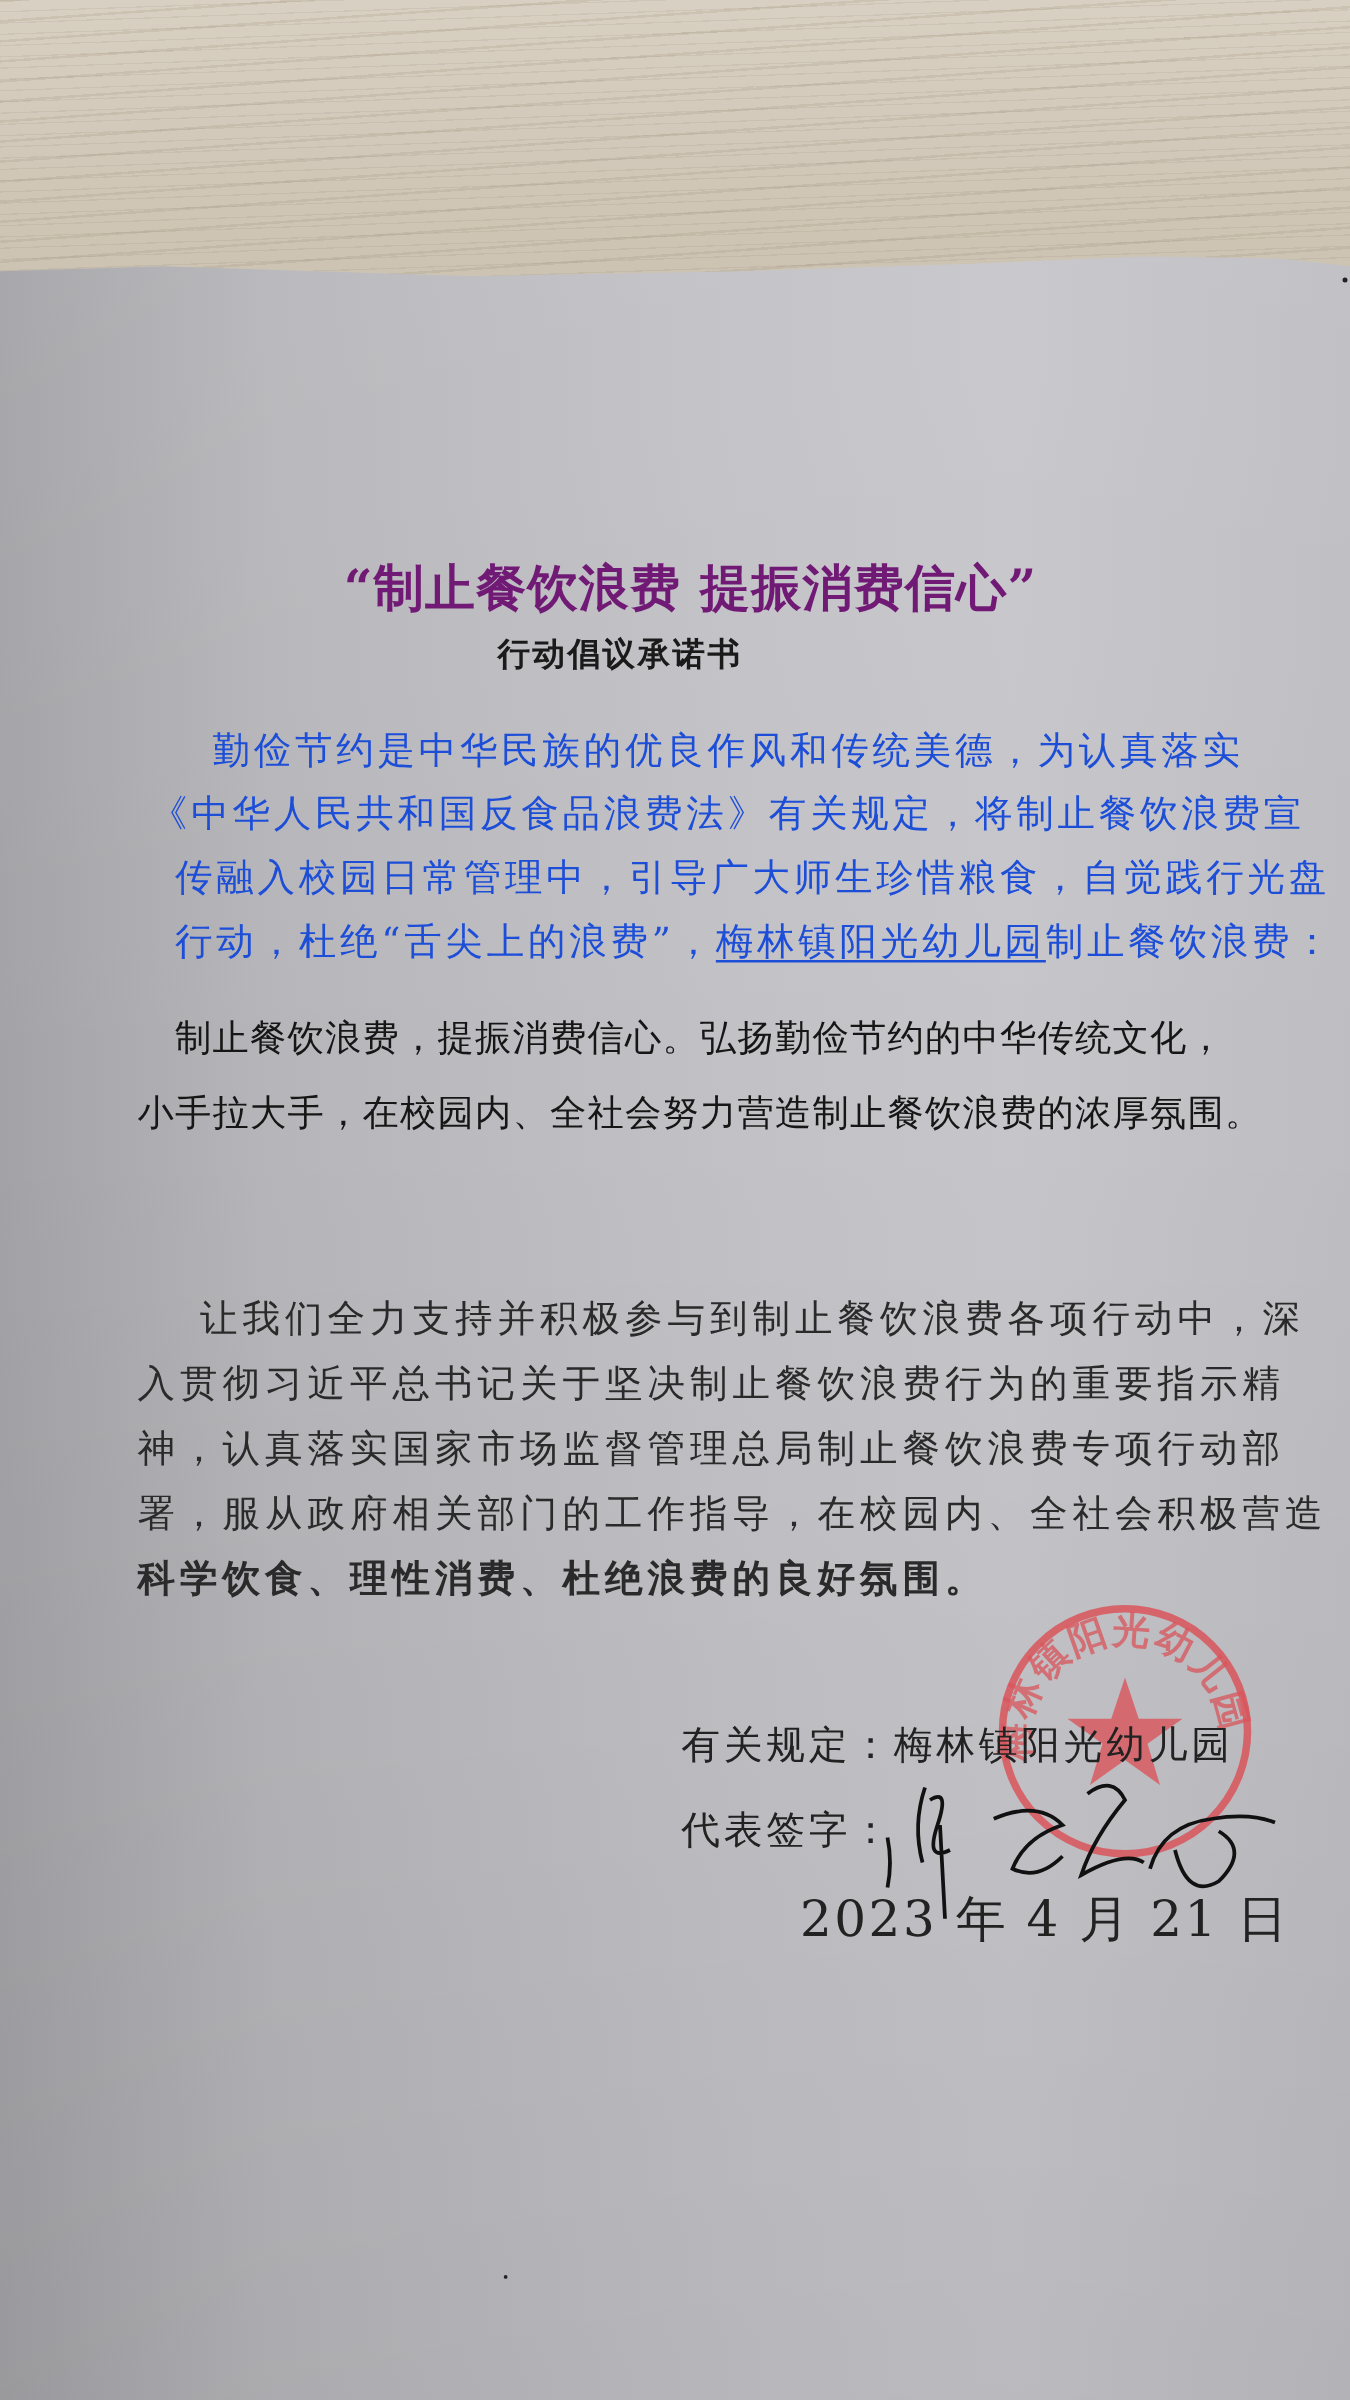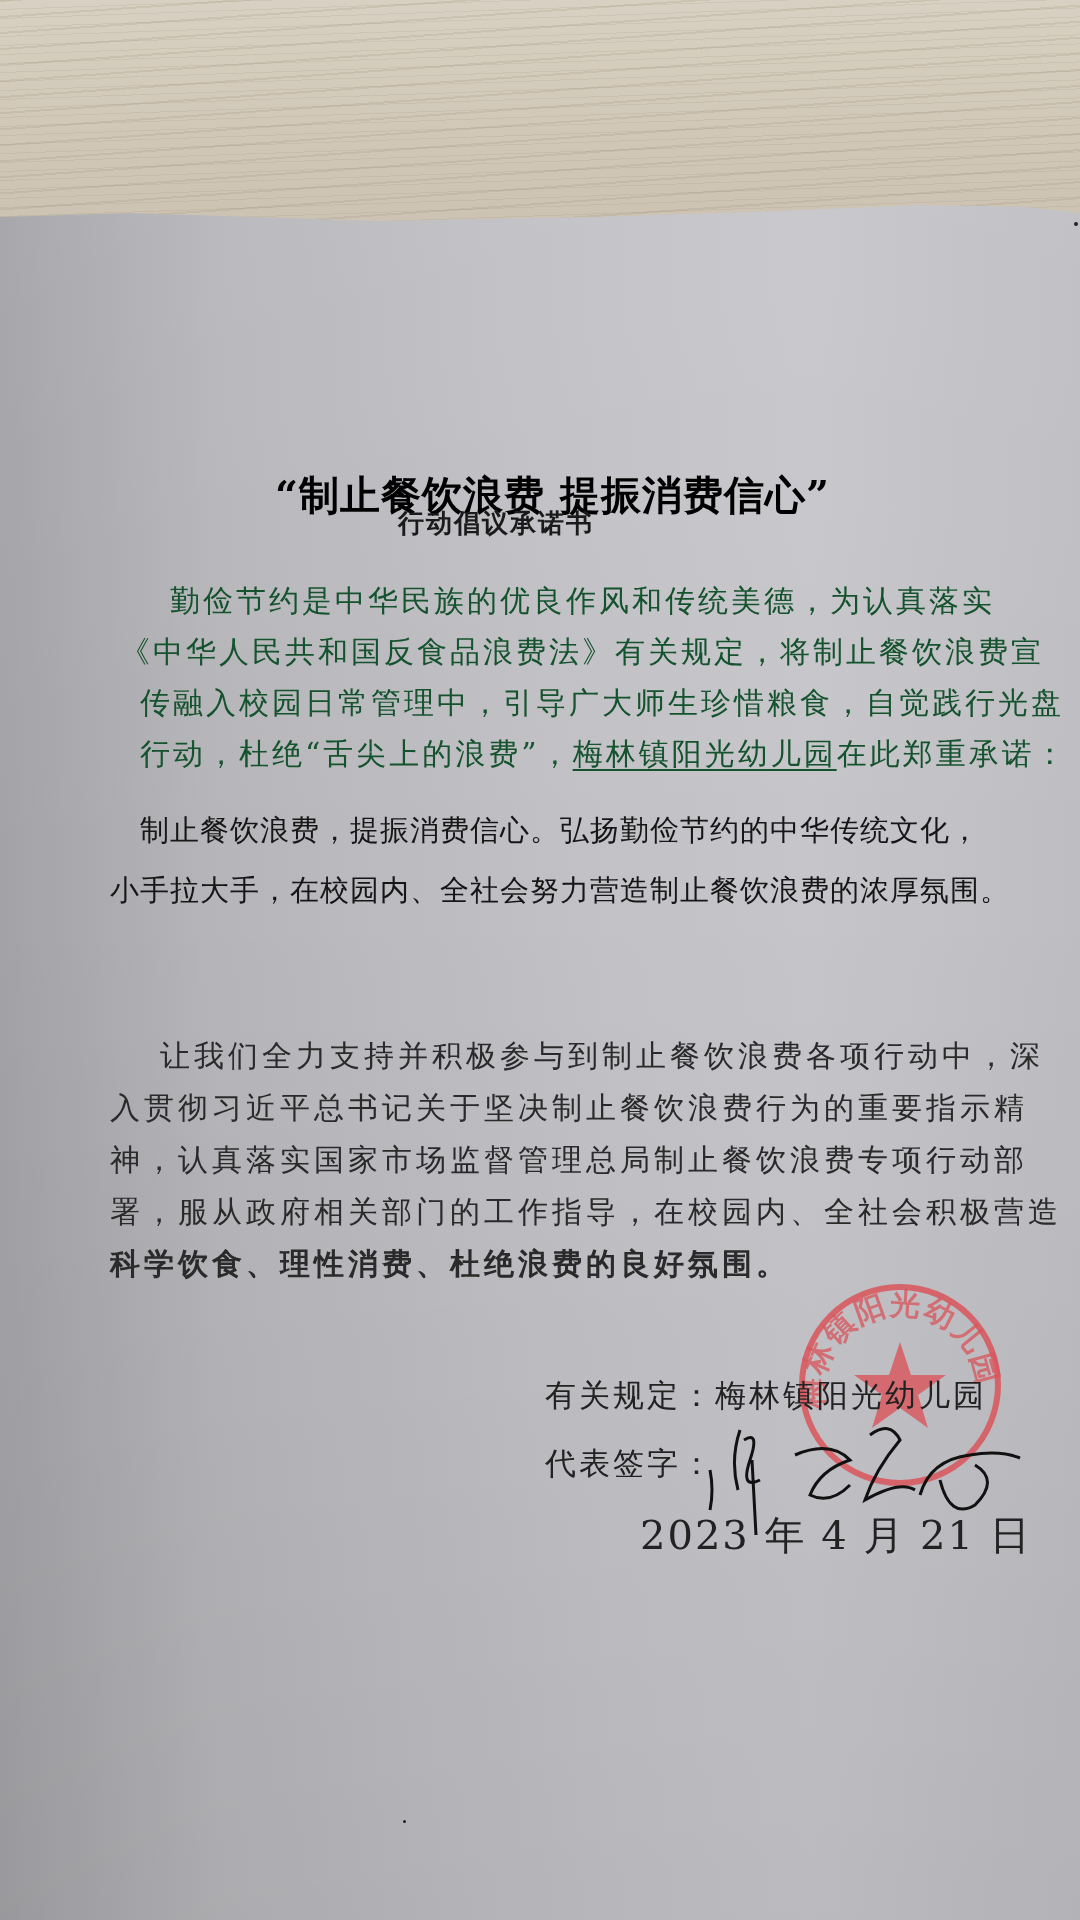--- a/index.html
+++ b/index.html
@@ -20,29 +20,29 @@
       background: linear-gradient(90deg, #a3a2a6 0%, #b6b5b9 20%, #bdbcc1 40%, #c2c1c6 55%, #c6c5ca 75%, #bebdc2 100%);
       clip-path: polygon(0 12px, 12% 8px, 35% 16px, 55% 12px, 72% 6px, 85% 0px, 95% 2px, 100% 8px, 100% 100%, 0 100%);
     }
     .paper::after {
       content: ""; position: absolute; inset: 0;
       background: linear-gradient(180deg, rgba(255,255,255,0.06) 0%, rgba(0,0,0,0) 40%, rgba(0,0,0,0.06) 100%);
       pointer-events: none;
     }
     .abs { position: absolute; }
     .title1 {
-      left: 275px; top: 468px; font-size: 40px; font-weight: bold; color: #000000; letter-spacing: 1px;
+      left: 275px; top: 443px; font-size: 40px; font-weight: bold; color: #701a75; letter-spacing: 1px;
       white-space: nowrap;
     }
     .title2 {
       left: 398px; top: 506px; font-size: 26px; font-weight: bold; color: #1a1a1a; letter-spacing: 2px;
       white-space: nowrap;
     }
     .p1 {
-      left: 140px; top: 575px; width: 860px; font-size: 30px; line-height: 51px; color: #14532d;
+      left: 140px; top: 575px; width: 860px; font-size: 30px; line-height: 51px; color: #1d4ed8;
       letter-spacing: 3px;
     }
     .p1 .line { display: block; white-space: nowrap; }
     .underline { text-decoration: underline; text-decoration-thickness: 2px; text-underline-offset: 5px; }
     .p2 {
       left: 140px; top: 800px; width: 880px; font-family: "DejaVu Sans", "Liberation Sans", sans-serif;
       font-size: 29px; line-height: 60px; color: #161616; letter-spacing: 1px;
     }
     .p2 .line { display: block; white-space: nowrap; }
     .p3 {
@@ -67,21 +67,21 @@
 
 <div class="paper"></div>
 
 <div class="abs title1">“制止餐饮浪费 提振消费信心”</div>
 <div class="abs title2">行动倡议承诺书</div>
 
 <div class="abs p1">
   <span class="line" style="padding-left:30px;">勤俭节约是中华民族的优良作风和传统美德，为认真落实</span>
   <span class="line" style="margin-left:-20px;">《中华人民共和国反食品浪费法》有关规定，将制止餐饮浪费宣</span>
   <span class="line">传融入校园日常管理中，引导广大师生珍惜粮食，自觉践行光盘</span>
-  <span class="line"><span>行动，杜绝“舌尖上的浪费”，</span><span class="underline">梅林镇阳光幼儿园</span><span>在此郑重承诺：</span></span>
+  <span class="line"><span>行动，杜绝“舌尖上的浪费”，</span><span class="underline">梅林镇阳光幼儿园</span><span>制止餐饮浪费：</span></span>
 </div>
 
 <div class="abs p2">
   <span class="line" style="padding-left:0px;">制止餐饮浪费，提振消费信心。弘扬勤俭节约的中华传统文化，</span>
   <span class="line" style="margin-left:-30px;">小手拉大手，在校园内、全社会努力营造制止餐饮浪费的浓厚氛围。</span>
 </div>
 
 <div class="abs p3">
   <span class="line" style="padding-left:20px;">让我们全力支持并积极参与到制止餐饮浪费各项行动中，深</span>
   <span class="line" style="margin-left:-30px;">入贯彻习近平总书记关于坚决制止餐饮浪费行为的重要指示精</span>

